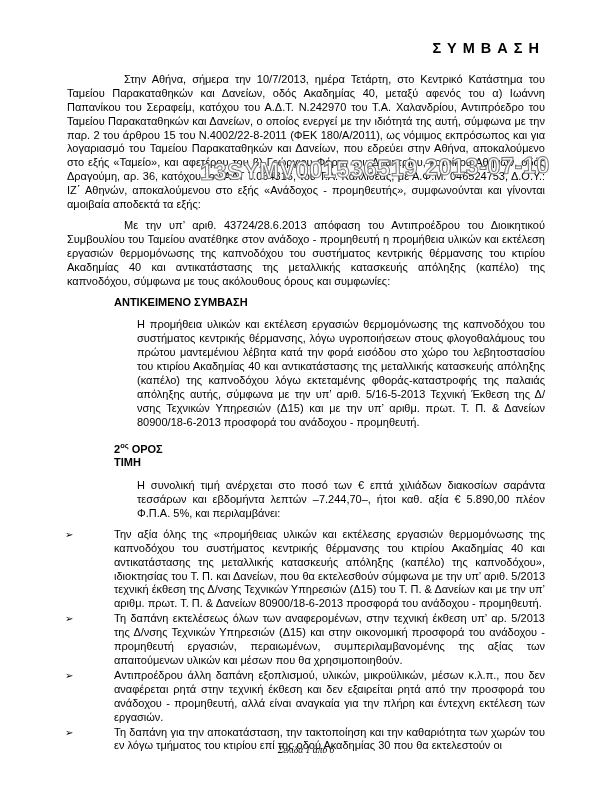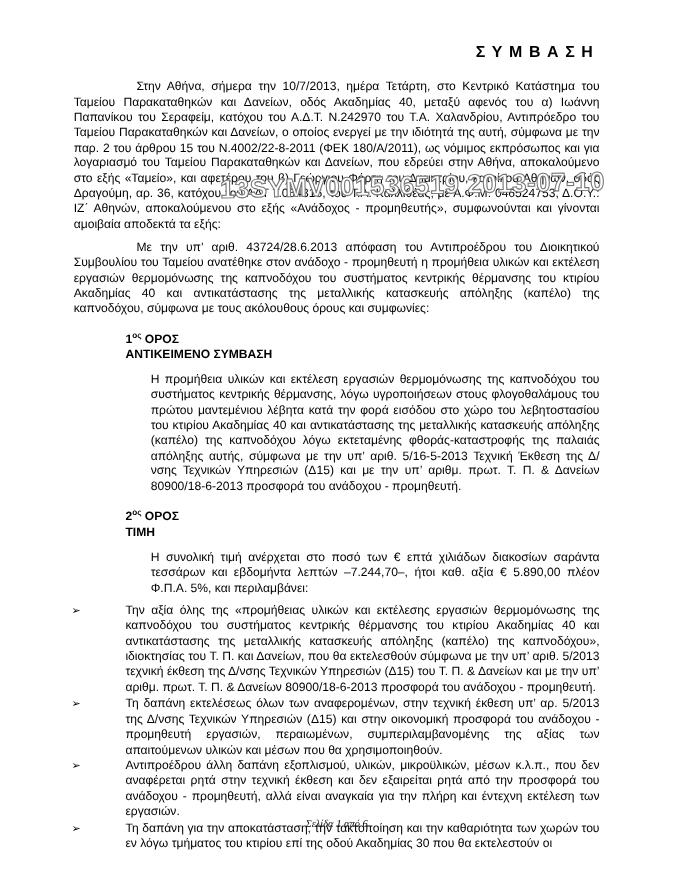--- a/index.html
+++ b/index.html
@@ -56,21 +56,20 @@
   <div class="watermark">13SYMV001536519 2013-07-10</div>
 
   <div class="content">
 
     <h1 class="doc-title">ΣΥΜΒΑΣΗ</h1>
 
     <p class="para">Στην Αθήνα, σήμερα την 10/7/2013, ημέρα Τετάρτη, στο Κεντρικό Κατάστημα του Ταμείου Παρακαταθηκών και Δανείων, οδός Ακαδημίας 40, μεταξύ αφενός του α) Ιωάννη Παπανίκου του Σεραφείμ, κατόχου του Α.Δ.Τ. Ν.242970 του Τ.Α. Χαλανδρίου, Αντιπρόεδρο του Ταμείου Παρακαταθηκών και Δανείων, ο οποίος ενεργεί με την ιδιότητά της αυτή, σύμφωνα με την παρ. 2 του άρθρου 15 του Ν.4002/22-8-2011 (ΦΕΚ 180/Α/2011), ως νόμιμος εκπρόσωπος και για λογαριασμό του Ταμείου Παρακαταθηκών και Δανείων, που εδρεύει στην Αθήνα, αποκαλούμενο στο εξής «Ταμείο», και αφετέρου του β) Γεώργιου Φόρτη του Δημητρίου, κατοίκου Αθηνών, οδός Δραγούμη, αρ. 36, κατόχου του ΑΔΤ Τ.064316, του Τ.Α. Καλλιθέας, με Α.Φ.Μ. 046524753, Δ.Ο.Υ.: ΙΖ΄ Αθηνών, αποκαλούμενου στο εξής «Ανάδοχος - προμηθευτής», συμφωνούνται και γίνονται αμοιβαία αποδεκτά τα εξής:</p>
 
     <p class="para">Με την υπ’ αριθ. 43724/28.6.2013 απόφαση του Αντιπροέδρου του Διοικητικού Συμβουλίου του Ταμείου ανατέθηκε στον ανάδοχο - προμηθευτή η προμήθεια υλικών και εκτέλεση εργασιών θερμομόνωσης της καπνοδόχου του συστήματος κεντρικής θέρμανσης του κτιρίου Ακαδημίας 40 και αντικατάστασης της μεταλλικής κατασκευής απόληξης (καπέλο) της καπνοδόχου, σύμφωνα με τους ακόλουθους όρους και συμφωνίες:</p>
 
-    <div class="heading"><span>1</span><sup>ος</sup><span> ΟΡΟΣ</span></div>
     <div class="subheading">ΑΝΤΙΚΕΙΜΕΝΟ ΣΥΜΒΑΣΗ</div>
 
 
     <p class="block">Η προμήθεια υλικών και εκτέλεση εργασιών θερμομόνωσης της καπνοδόχου του συστήματος κεντρικής θέρμανσης, λόγω υγροποιήσεων στους φλογοθαλάμους του πρώτου μαντεμένιου λέβητα κατά την φορά εισόδου στο χώρο του λεβητοστασίου του κτιρίου Ακαδημίας 40 και αντικατάστασης της μεταλλικής κατασκευής απόληξης (καπέλο) της καπνοδόχου λόγω εκτεταμένης φθοράς-καταστροφής της παλαιάς απόληξης αυτής, σύμφωνα με την υπ’ αριθ. 5/16-5-2013 Τεχνική Έκθεση της Δ/νσης Τεχνικών Υπηρεσιών (Δ15) και με την υπ’ αριθμ. πρωτ. Τ. Π. &amp; Δανείων 80900/18-6-2013 προσφορά του ανάδοχου - προμηθευτή.</p>
 
     <div class="heading"><span>2</span><sup>ος</sup><span> ΟΡΟΣ</span></div>
     <div class="subheading">ΤΙΜΗ</div>
 
     <p class="block">Η συνολική τιμή ανέρχεται στο ποσό των €  επτά χιλιάδων διακοσίων σαράντα τεσσάρων και εβδομήντα λεπτών –7.244,70–, ήτοι καθ. αξία € 5.890,00 πλέον Φ.Π.Α. 5%, και περιλαμβάνει:</p>
 

